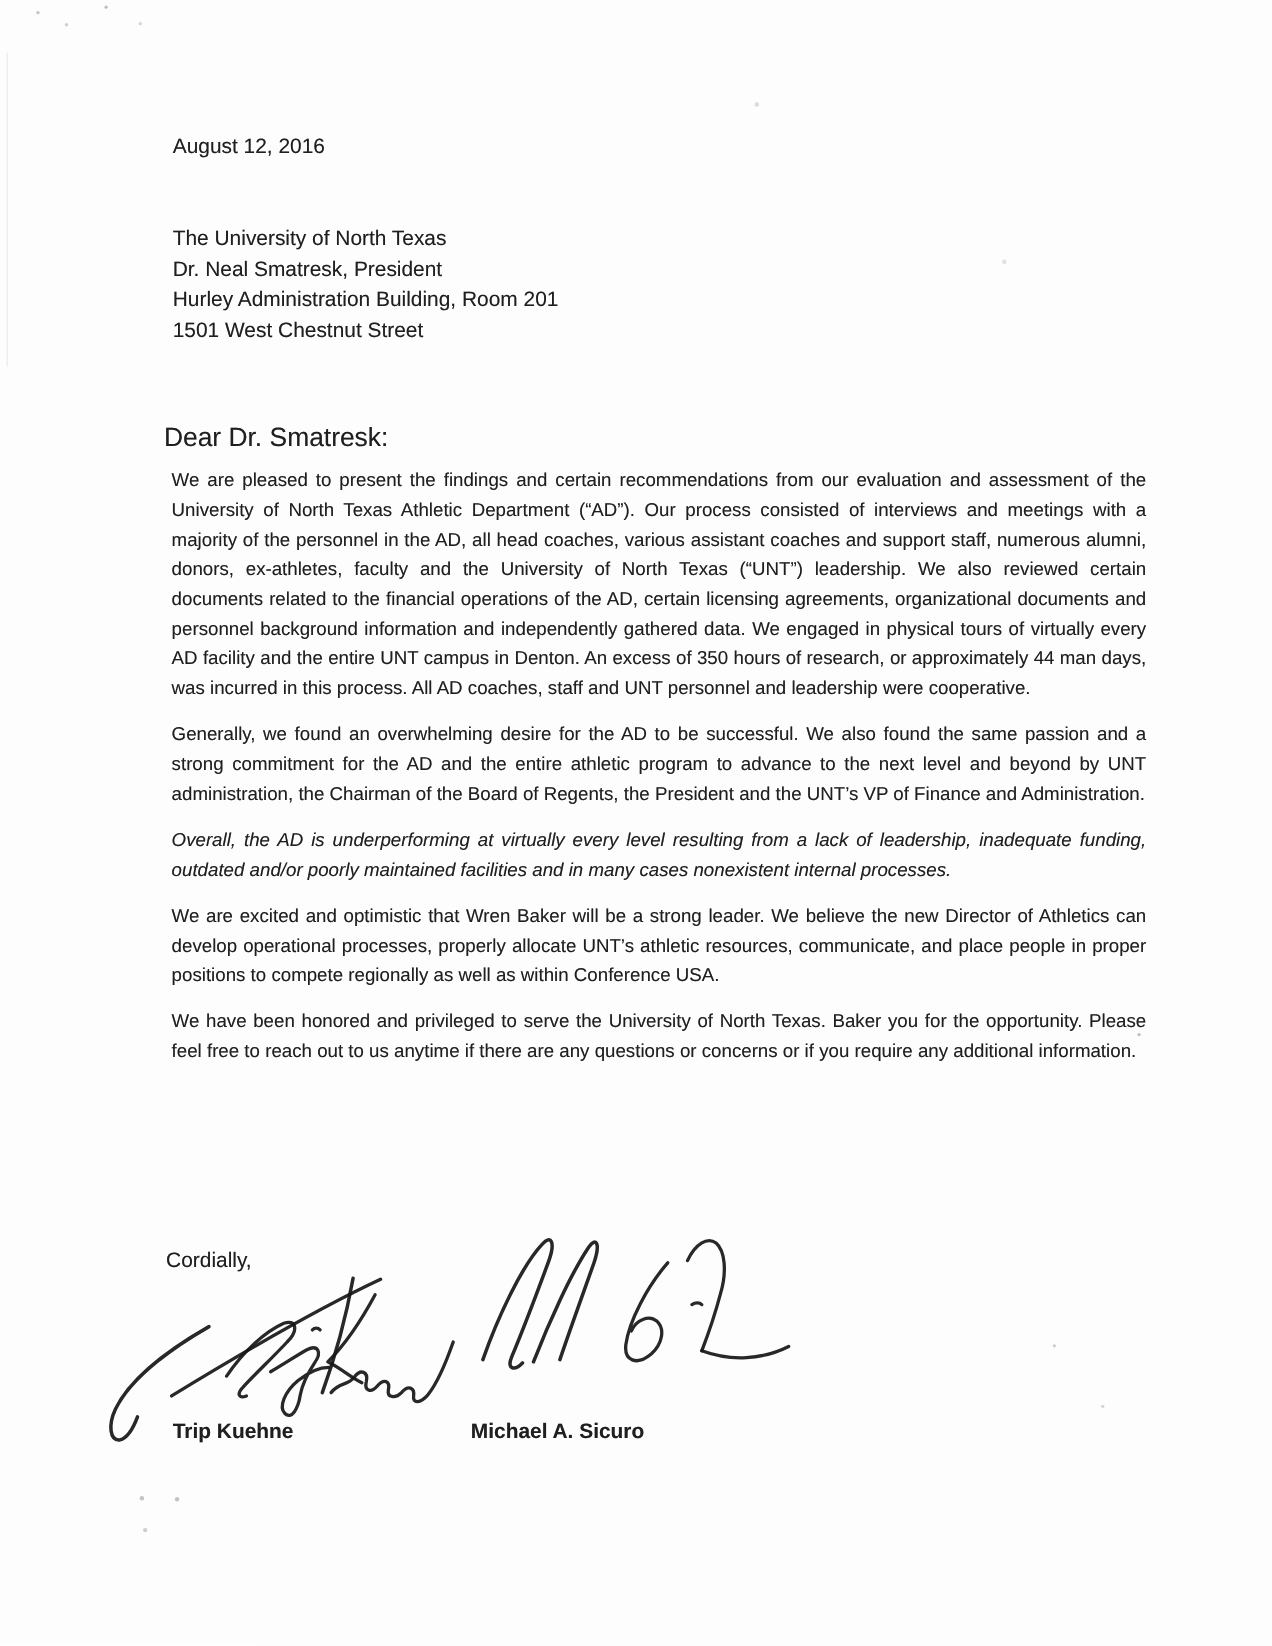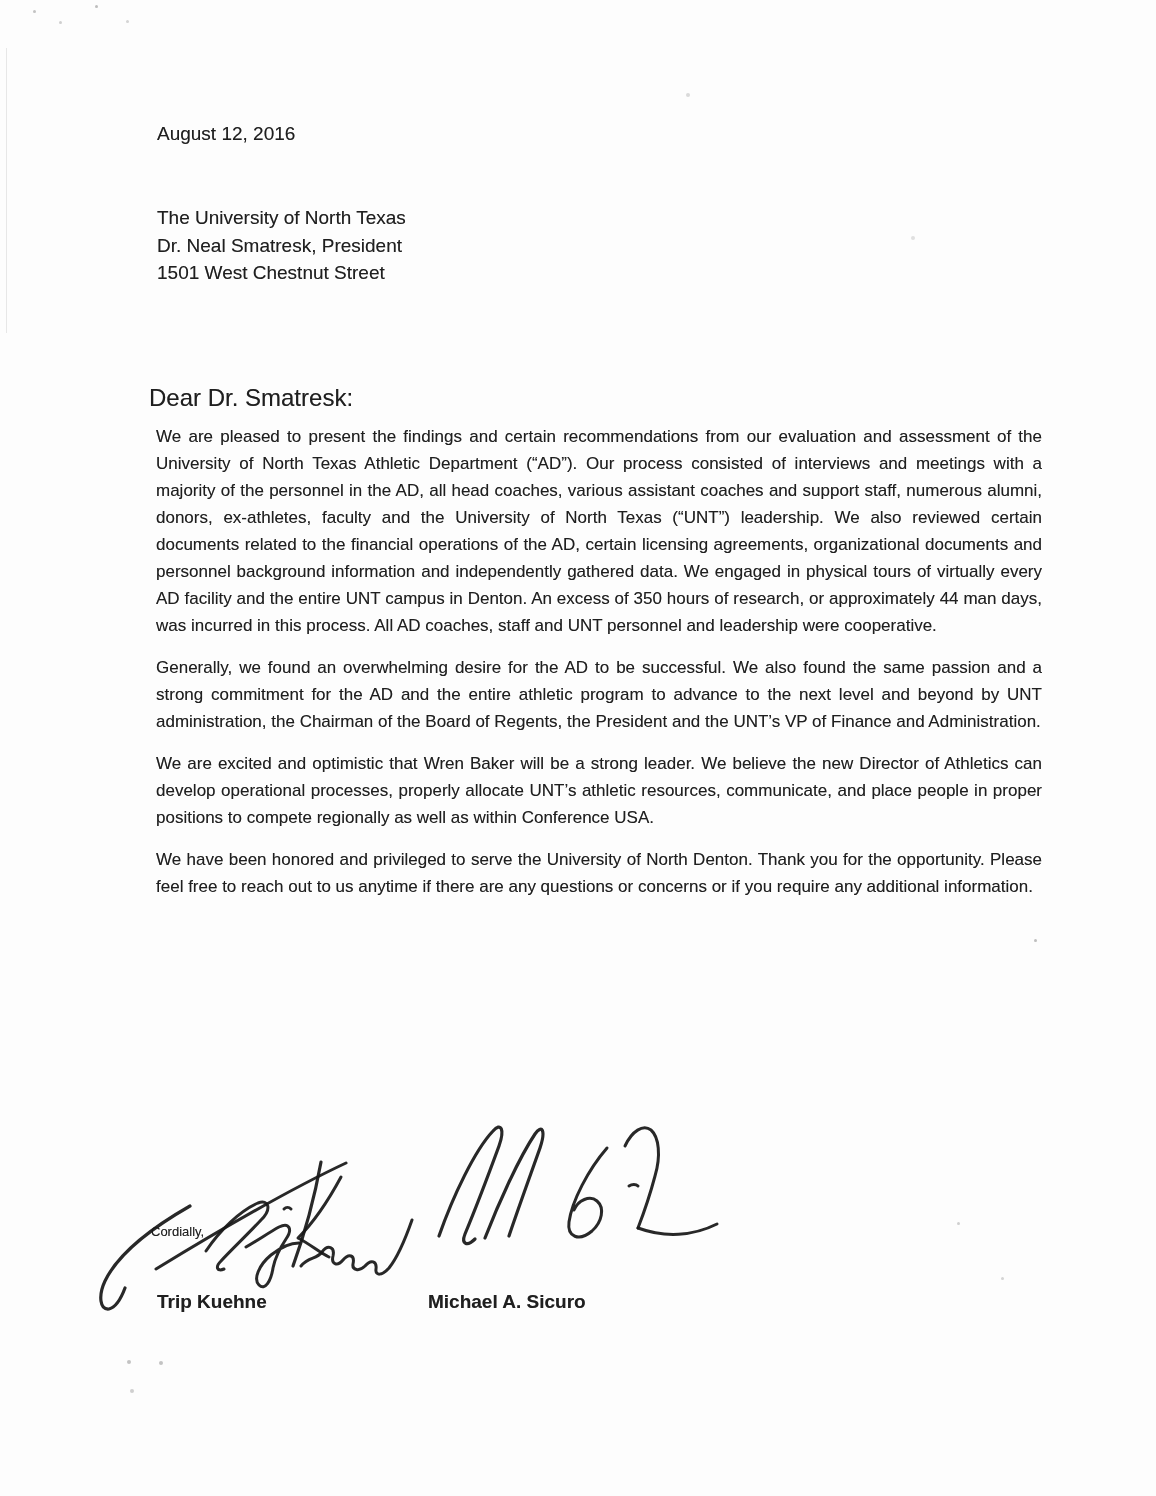--- a/index.html
+++ b/index.html
@@ -49,22 +49,22 @@
   .body p {
     margin: 0 0 15px 0;
     text-align: justify;
   }
   .body p.italic {
     font-style: italic;
   }
   .closing {
     position: absolute;
     left: 151px;
-    top: 1218px;
-    font-size: 13px;
+    top: 1133px;
+    font-size: 19px;
     line-height: 27px;
   }
   .signer-name {
     position: absolute;
     top: 1288px;
     font-size: 19px;
     line-height: 27px;
     font-weight: bold;
   }
   .signer-trip   { left: 157px; }
@@ -115,30 +115,32 @@
   <span class="speck" style="left:1001px;top:1277px;width:3px;height:3px;opacity:.35"></span>
   <span class="speck" style="left:127px;top:1360px;width:4px;height:4px;opacity:.5"></span>
   <span class="speck" style="left:159px;top:1361px;width:4px;height:4px;opacity:.5"></span>
   <span class="speck" style="left:130px;top:1389px;width:4px;height:4px;opacity:.4"></span>
 
   <div class="date">August 12, 2016</div>
 
   <div class="recipient">
     <div>The University of North Texas</div>
     <div>Dr. Neal Smatresk, President</div>
+    <div>Hurley Administration Building, Room 201</div>
     <div>1501 West Chestnut Street</div>
   </div>
 
   <div class="salutation">Dear Dr. Smatresk:</div>
 
   <div class="body">
     <p class="para">We are pleased to present the findings and certain recommendations from our evaluation and assessment of the University of North Texas Athletic Department (“AD”).  Our process consisted of interviews and meetings with a majority of the personnel in the AD, all head coaches, various assistant coaches and support staff, numerous alumni, donors, ex-athletes, faculty and the University of North Texas (“UNT”) leadership.  We also reviewed certain documents related to the financial operations of the AD, certain licensing agreements, organizational documents and personnel background information and independently gathered data.  We engaged in physical tours of virtually every AD facility and the entire UNT campus in Denton.  An excess of 350 hours of research, or approximately 44 man days, was incurred in this process.  All AD coaches, staff and UNT personnel and leadership were cooperative.</p>
     <p class="para">Generally, we found an overwhelming desire for the AD to be successful.  We also found the same passion and a strong commitment for the AD and the entire athletic program to advance to the next level and beyond by UNT administration, the Chairman of the Board of Regents, the President and the UNT’s VP of Finance and Administration.</p>
+    <p class="para italic">Overall, the AD is underperforming at virtually every level resulting from a lack of leadership, inadequate funding, outdated and/or poorly maintained facilities and in many cases nonexistent internal processes.</p>
     <p class="para">We are excited and optimistic that Wren Baker will be a strong leader.  We believe the new Director of Athletics can develop operational processes, properly allocate UNT’s athletic resources, communicate, and place people in proper positions to compete regionally as well as within Conference USA.</p>
-    <p class="para">We have been honored and privileged to serve the University of North Denton. Thank you for the opportunity.  Please feel free to reach out to us anytime if there are any questions or concerns or if you require any additional information.</p>
+    <p class="para">We have been honored and privileged to serve the University of North Texas. Baker you for the opportunity.  Please feel free to reach out to us anytime if there are any questions or concerns or if you require any additional information.</p>
   </div>
 
   <div class="closing">Cordially,</div>
 
   <svg class="sig sig-trip" viewBox="0 0 330 170" xmlns="http://www.w3.org/2000/svg" aria-hidden="true">
     <path stroke-width="3.2" d="M102,58 C74,74 32,102 17,133 C10,148 12,162 21,161 C29,159 34,148 37,140"></path>
     <path stroke-width="3.0" d="M68,121 C122,88 196,44 258,15"></path>
     <path stroke-width="3.0" d="M118,103 C132,82 152,63 170,55 C181,51 184,61 173,72 C160,86 143,102 133,113 C127,119 129,124 136,121"></path>
     <path stroke-width="3.0" d="M158,99 C170,92 182,84 191,79 C201,74 205,81 198,91 C192,100 187,110 185,120 C183,133 177,143 171,137 C165,131 171,117 183,107 C193,99 203,95 211,95"></path>
     <path stroke-width="3.0" d="M196,61 C198,59 201,59 203,61"></path>

